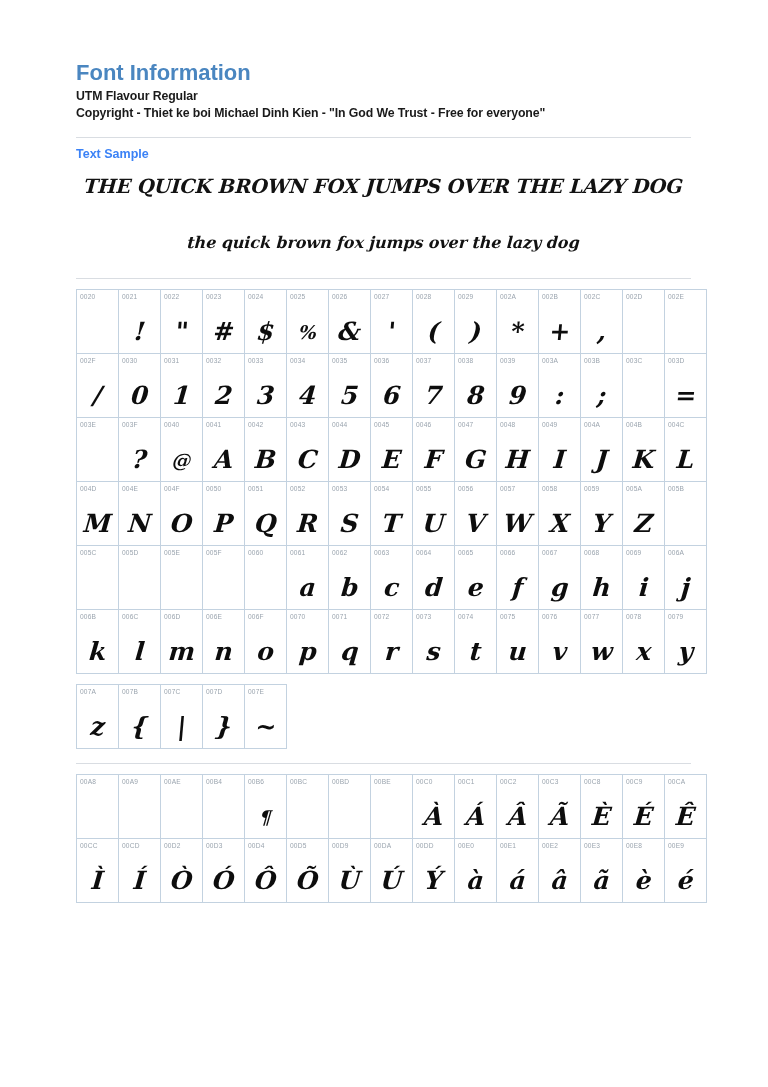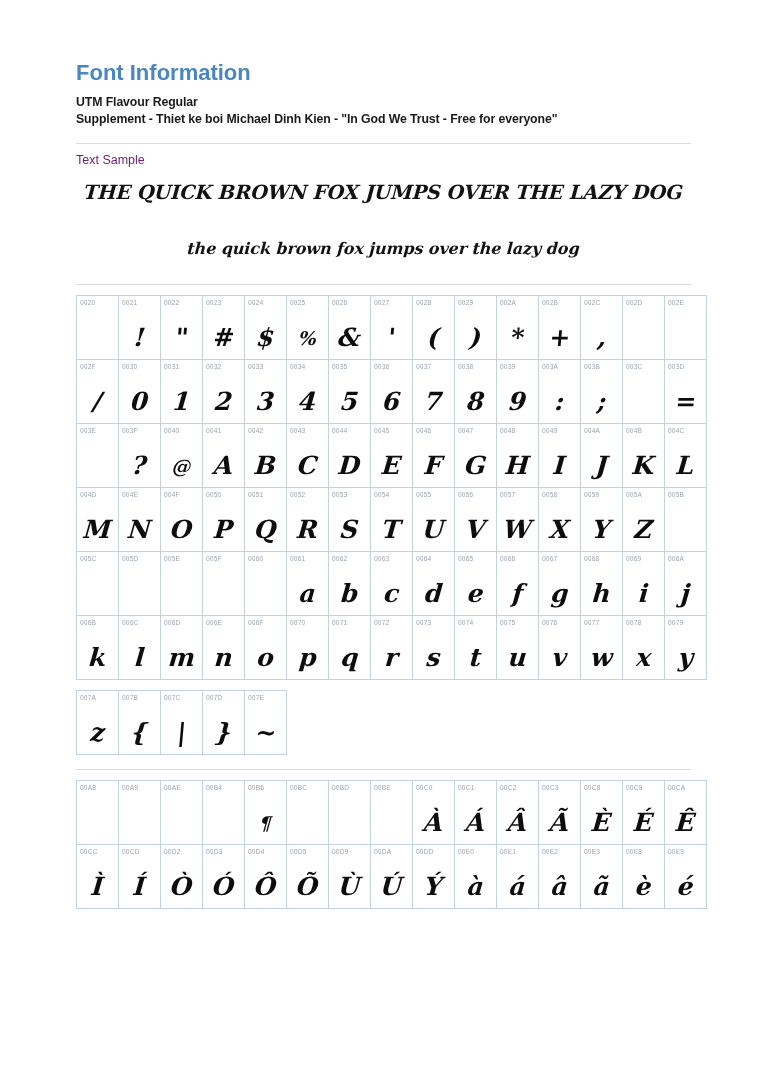--- a/index.html
+++ b/index.html
@@ -32,21 +32,21 @@
   .doc-title {
     font-size: 22px;
     font-weight: bold;
     color: #4a86c0;
     letter-spacing: 0px;
     margin: 0;
     padding-top: 60px;
     line-height: 26px;
   }
   .info-block {
-    margin-top: 8px;
+    margin-top: 2px;
   }
   .info-line {
     font-size: 12.3px;
     font-weight: bold;
     color: #1a1a1a;
     line-height: 17.4px;
     white-space: nowrap;
     letter-spacing: -0.1px;
   }
 
@@ -55,22 +55,22 @@
     margin-top: 14px;
   }
   .rule {
     height: 1px;
     background: #d9dde2;
     width: 615px;
     margin-bottom: 9px;
   }
   .section-title {
     font-size: 12.5px;
-    font-weight: normal;
-    color: #701a75;
+    font-weight: bold;
+    color: #3b82f6;
     line-height: 15px;
   }
 
   
   .sample-area {
     padding-top: 10px;
     padding-bottom: 8px;
     text-align: center;
   }
   .sample-upper {
@@ -144,21 +144,21 @@
 </style>
 </head>
 <body>
 
 <div class="page">
   <div class="content">
 
     <div class="doc-title">Font Information</div>
     <div class="info-block">
       <div class="info-line">UTM Flavour Regular</div>
-      <div class="info-line">Supplement - Thiet ke boi Michael Dinh Kien - "In God We Trust - Free for everyone"</div>
+      <div class="info-line">Copyright - Thiet ke boi Michael Dinh Kien - "In God We Trust - Free for everyone"</div>
     </div>
 
     <div class="section">
       <div class="rule"></div>
       <div class="section-title">Text Sample</div>
       <div class="sample-area">
         <div class="sample-upper">THE QUICK BROWN FOX JUMPS OVER THE LAZY DOG</div>
         <div class="sample-lower">the quick brown fox jumps over the lazy dog</div>
       </div>
     </div>

